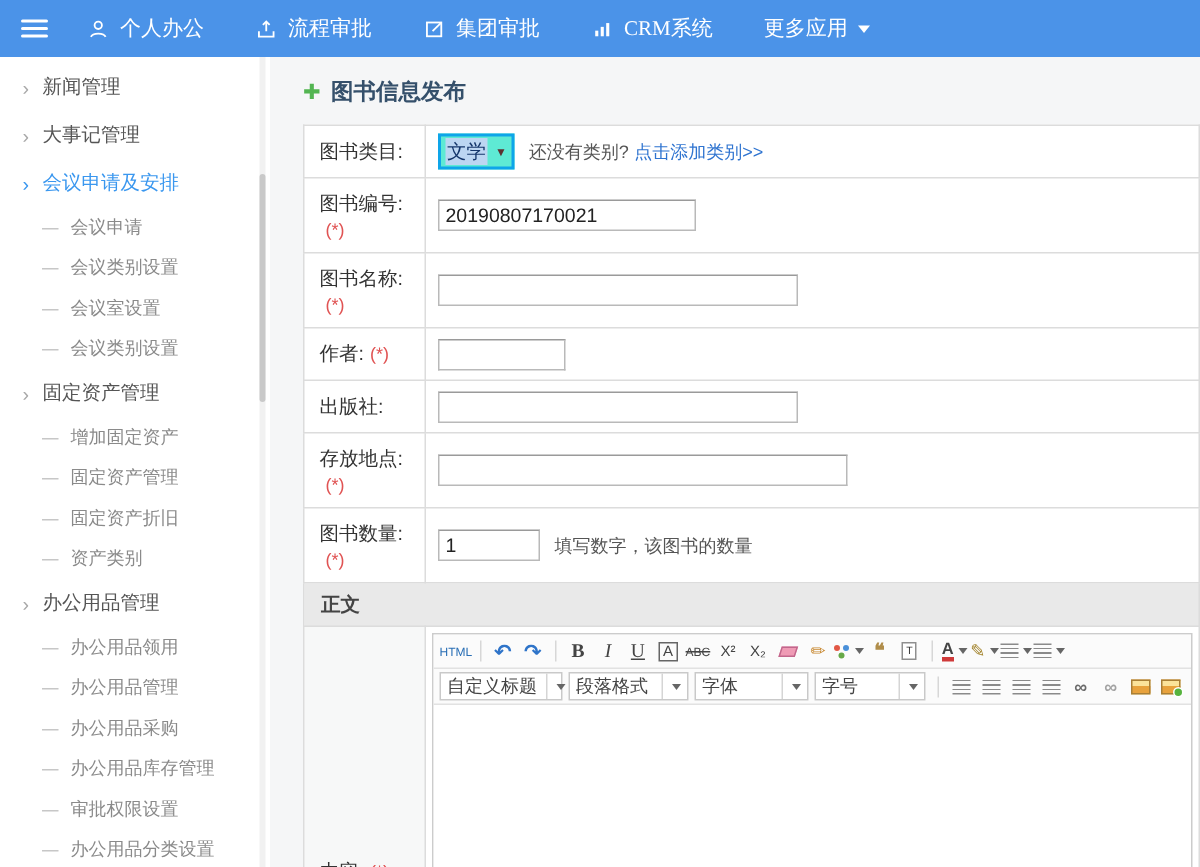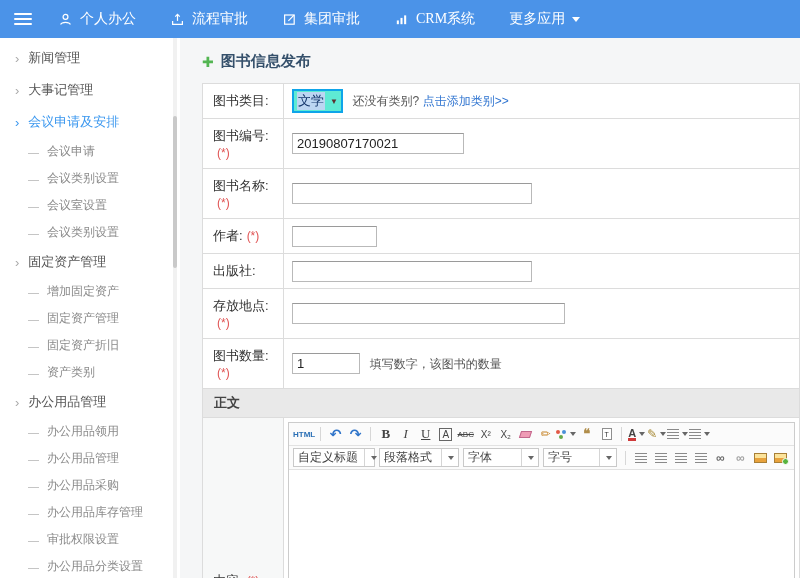--- a/index.html
+++ b/index.html
@@ -48,21 +48,21 @@
   td.body-hdr { background:#e9e9e9; padding:5px 11px; font-size:12.5px; color:#444;font-weight:bold; }
   td.content-lbl { vertical-align:middle; background:#f7f8f8; border-left-color:#93b9dc; }
   td.editor-cell { padding:4px; vertical-align:top; background:#fff; }
 
   
   .editor { border:1px solid #ccc; height:318px; display:flex; flex-direction:column; background:#fff; overflow:hidden; }
   .tb { display:flex; align-items:center; gap:1px; padding:2px 4px; background:#fbfbfb; border-bottom:1px solid #e2e2e2; overflow:hidden; white-space:nowrap; flex:none; }
   .tbtn { min-width:19px; height:18px; display:inline-flex; align-items:center; justify-content:center; gap:1px; font-size:12px; color:#444; border-radius:2px; cursor:pointer; flex:none; }
   .sep { width:1px; height:14px; background:#d7d7d7; margin:0 4px; flex:none; }
   .caret { width:0; height:0; border-left:3px solid transparent; border-right:3px solid transparent; border-top:4px solid #666; margin-left:2px; }
-  .k-html { font-size:8px; font-weight:bold; color:#2a6fb5; }
+  .k-html { font-size:8px; font-weight:normal; color:#2a6fb5; }
   .k-blue { color:#2f74c9; font-size:14px; font-weight:bold; }
   .k-b { font-family:"Liberation Serif",serif; font-weight:bold; font-size:13px; }
   .k-i { font-family:"Liberation Serif",serif; font-style:italic; font-size:13px; }
   .k-u { font-family:"Liberation Serif",serif; text-decoration:underline; font-size:13px; }
   .k-box { border:1px solid #666; font-size:10px; line-height:11px; padding:0 2px; }
   .k-strike { font-size:8px; text-decoration:line-through; }
   .k-sup,.k-sub { font-size:10px; }
   .k-quote { font-family:"Liberation Serif",serif; font-weight:bold; color:#b08d4a; font-size:13px; }
   .k-fontcolor { font-weight:bold; font-size:11px; line-height:10px; border-bottom:3px solid #cf3a3a; }
   .k-hl { color:#a3842c; font-size:12px; }

